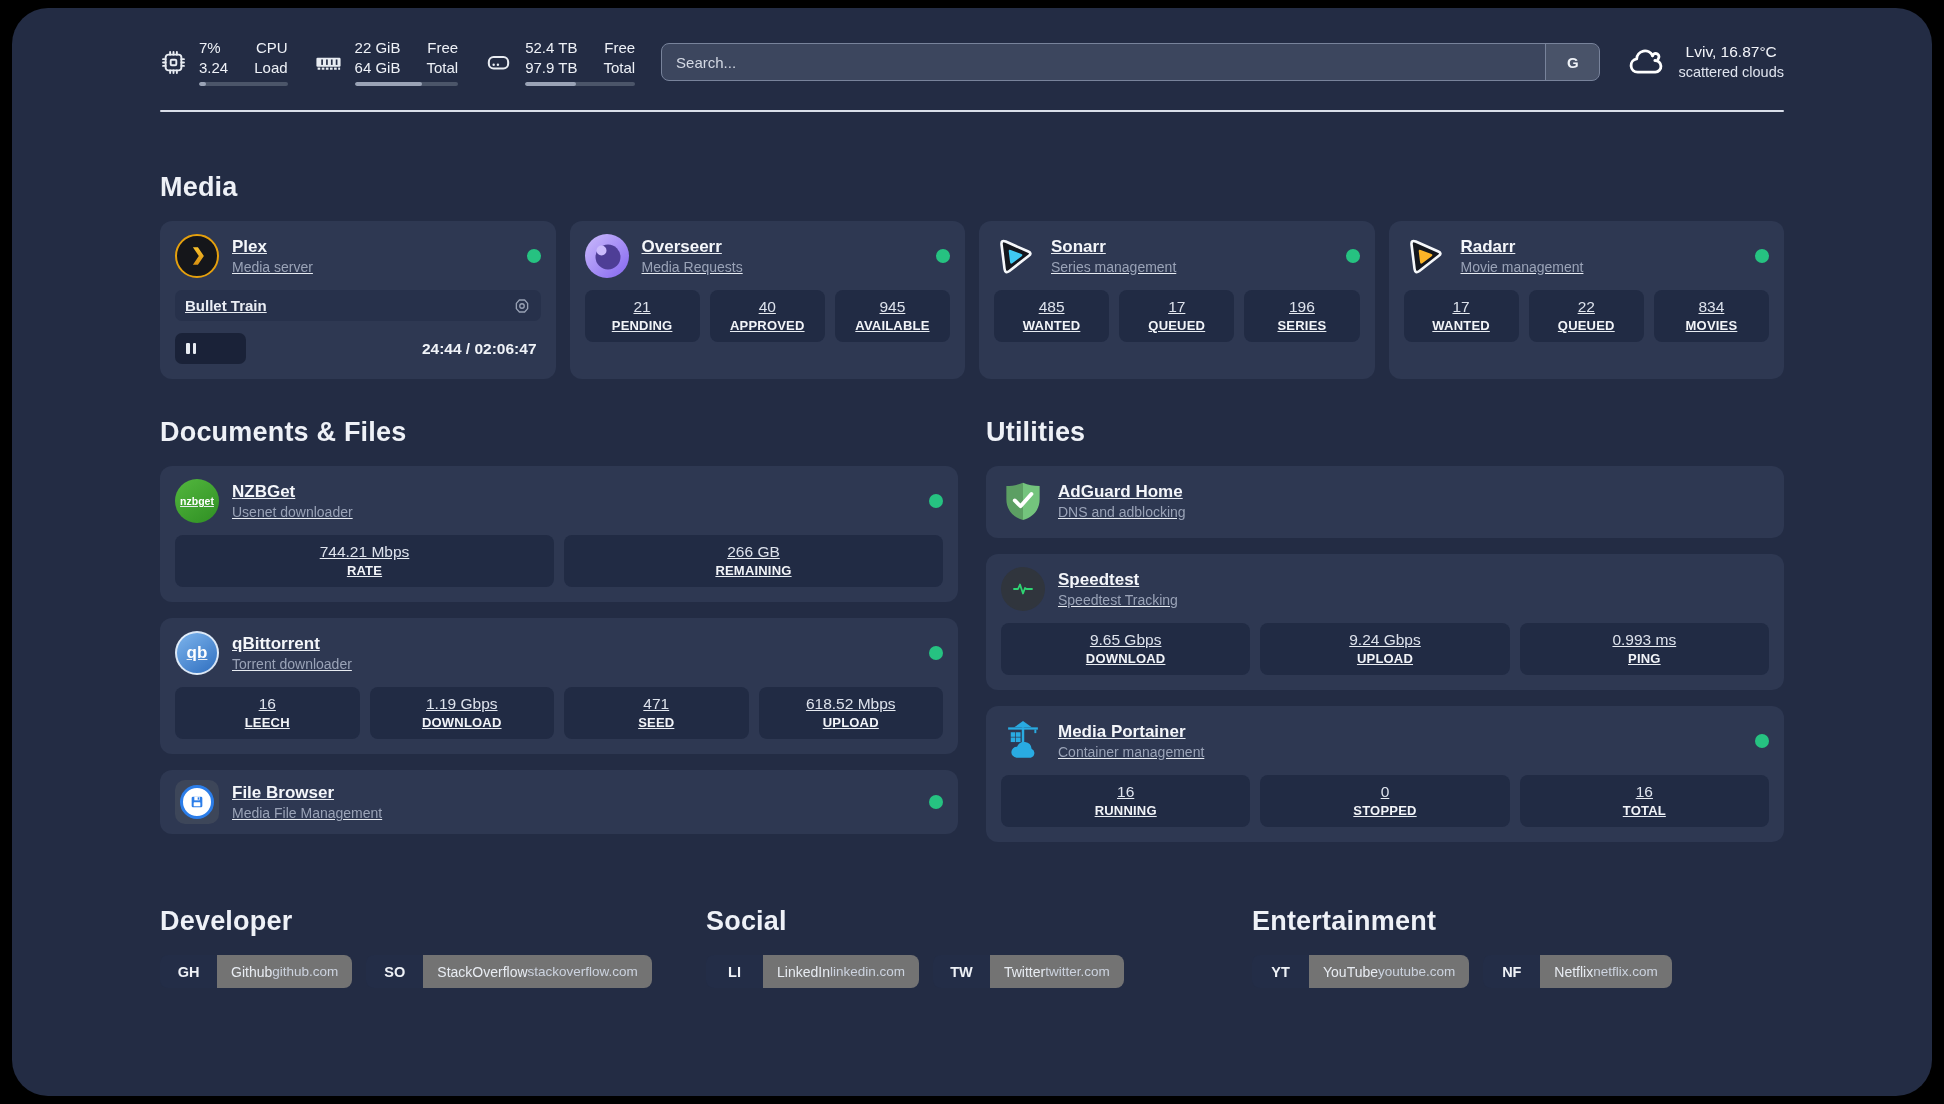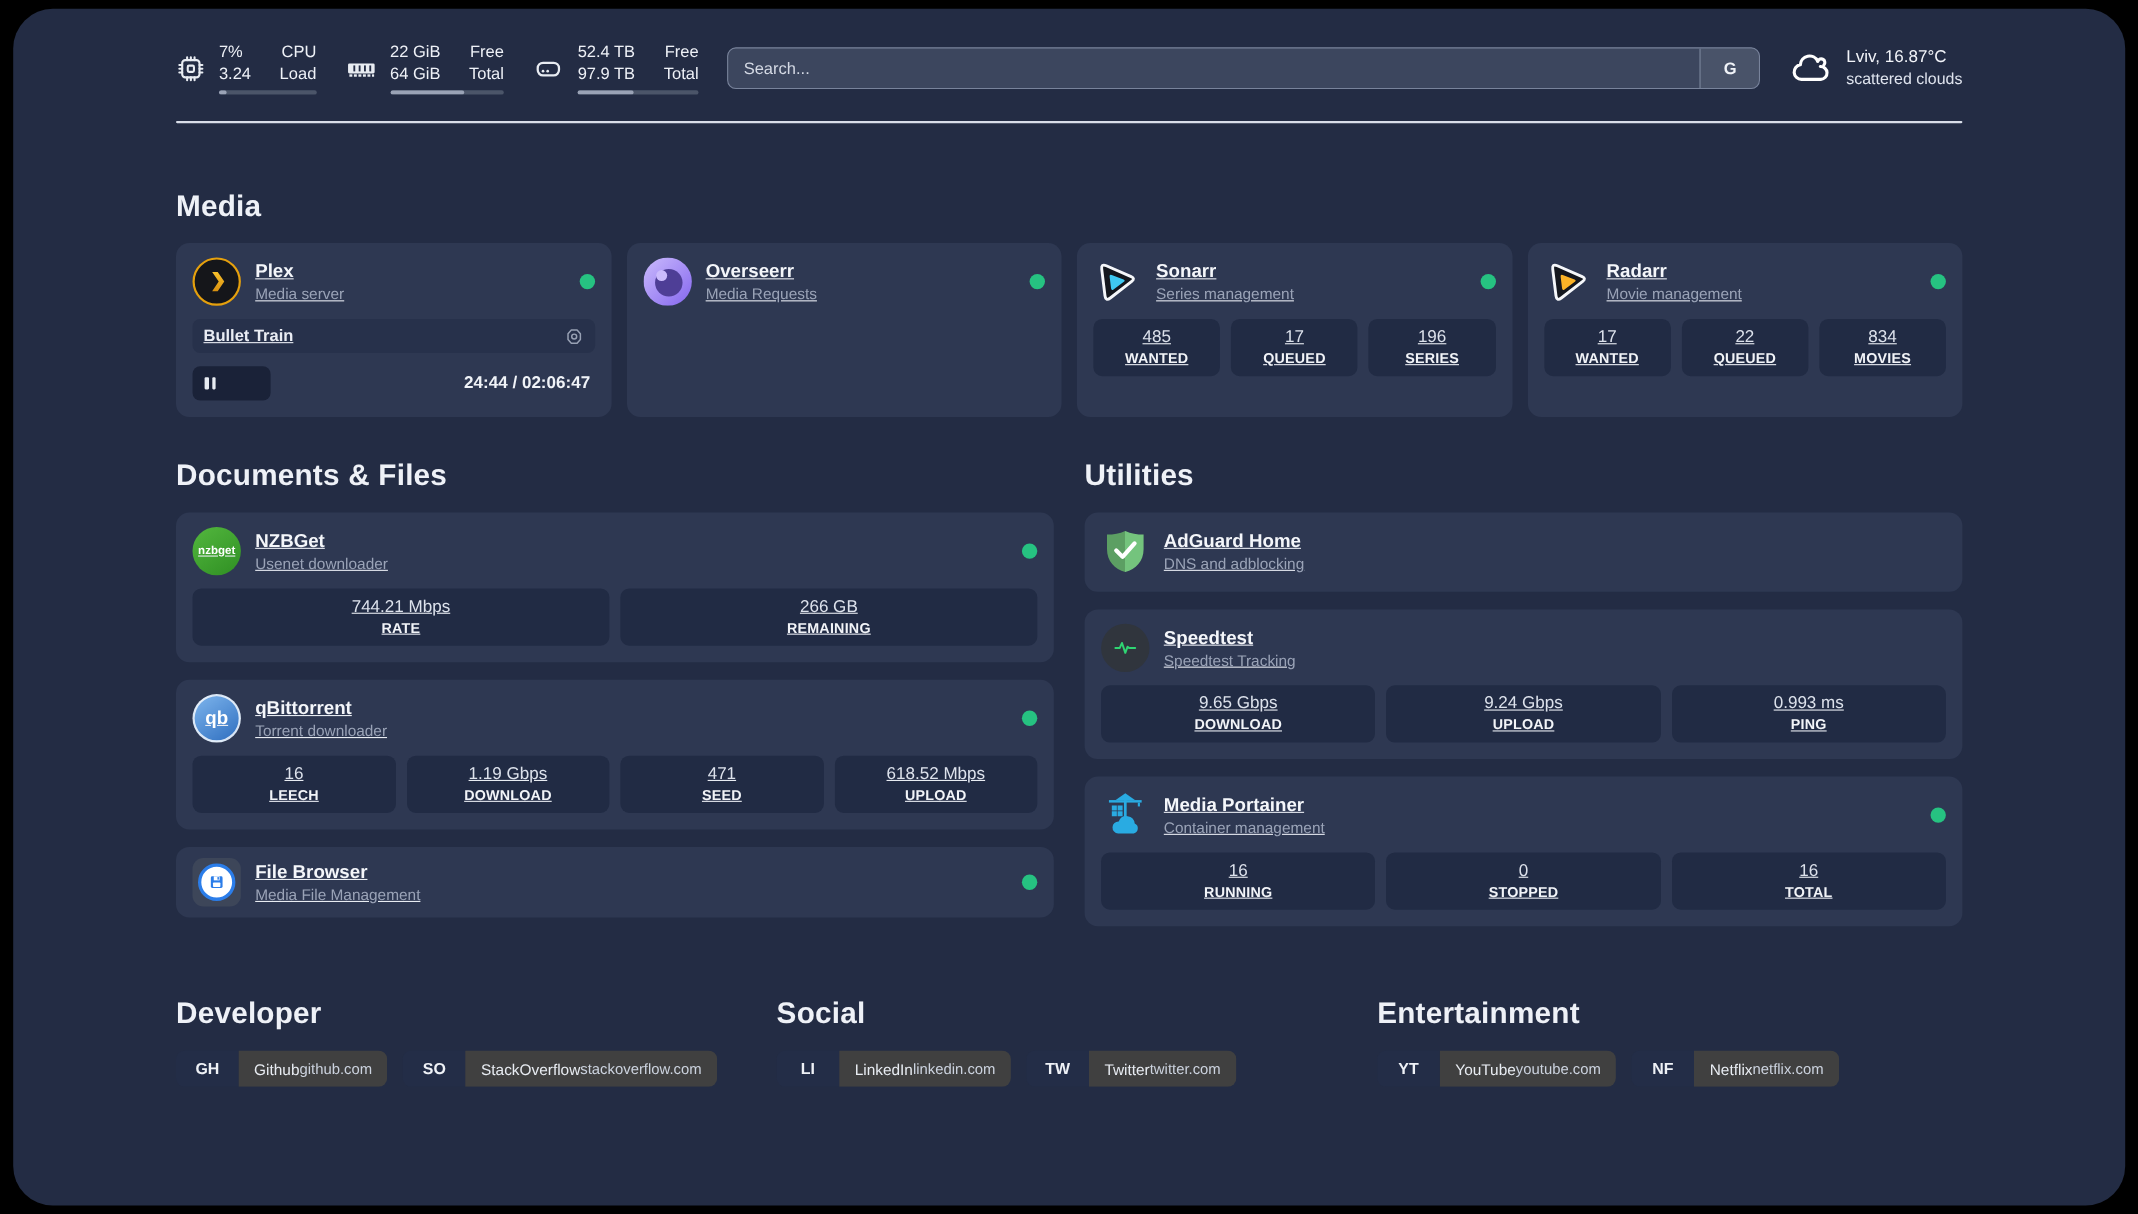--- a/index.html
+++ b/index.html
@@ -28,21 +28,21 @@
     flex:1; background:transparent; border:none; outline:none;
     color:#eef1f7; font-size:15px; padding:0 14px; font-family:"Liberation Sans", sans-serif;
   }
   .searchbox input::placeholder { color:#d4d9e4; opacity:1; }
   .search-engine {
     width:54px; display:flex; align-items:center; justify-content:center;
     border-left:1px solid #78839b; background:rgba(255,255,255,.07);
     font-size:15px; font-weight:700; color:#f0f3f8; cursor:pointer;
   }
   .weather { display:flex; align-items:center; gap:12px; }
-  .weather-text { display:flex; flex-direction:column; line-height:1.35; }
+  .weather-text { display:flex; flex-direction:column; line-height:1.35;text-align:center; }
   .weather-loc { font-size:15.5px; color:#f2f4f9; }
   .weather-cond { font-size:14.5px; color:#dfe4ee; }
   .divider { height:2px; background:#d9dee9; border-radius:1px; margin:24px 148px 0; }
 
   
   h2.section-title { font-size:27px; font-weight:600; color:#eef1f7; letter-spacing:.2px; }
   .media-section { margin-top:60px; }
   .media-grid { display:grid; grid-template-columns:repeat(4,1fr); gap:14px; margin-top:18px; }
   .two-col { display:grid; grid-template-columns:1fr 1fr; gap:28px; margin-top:38px; }
   .col-stack { display:flex; flex-direction:column; gap:16px; margin-top:18px; }
@@ -94,21 +94,21 @@
 
   
   .bookmarks { display:grid; grid-template-columns:1fr 1fr 1fr; gap:14px; margin-top:64px; }
   .bm-list { display:flex; flex-direction:row; gap:14px; margin-top:18px; }
   .bm-row { display:flex; height:33px; border-radius:8px; overflow:hidden; cursor:pointer; }
   .bm-abbr {
     width:57px; flex:none; background:#232d47; display:flex; align-items:center; justify-content:center;
     font-size:14.5px; font-weight:700; color:#eef1f6;
   }
   .bm-main {
-    flex:1; background:#404040; display:flex; align-items:center; justify-content:space-between;
+    flex:1; background:#737373; display:flex; align-items:center; justify-content:space-between;
     padding:0 14px;
   }
   .bm-name { font-size:14px; color:#e8ecf2; }
   .bm-url { font-size:13.5px; color:#ccd3df; }
 </style>
 </head>
 <body>
 
 <div class="screen">
 
@@ -267,20 +267,34 @@
                 <circle cx="23" cy="23" r="12.5" fill="#4e3e96"></circle>
                 <circle cx="16.5" cy="16.5" r="5" fill="#cbbbfc"></circle>
               </svg>
             </div>
             <div class="app-texts">
               <span class="app-name">Overseerr</span>
               <span class="app-desc">Media Requests</span>
             </div>
             <span class="status-dot"></span>
           </div>
+          <div class="stats-row">
+            <div class="stat-tile">
+              <span class="stat-value">21</span>
+                <span class="stat-label">PENDING</span>
+            </div>
+            <div class="stat-tile">
+              <span class="stat-value">40</span>
+                <span class="stat-label">APPROVED</span>
+            </div>
+            <div class="stat-tile">
+              <span class="stat-value">945</span>
+                <span class="stat-label">AVAILABLE</span>
+            </div>
+          </div>
         </div>
 
         <div class="card">
           <div class="app-header">
             <div class="app-icon tilt">
               <svg width="42" height="42" viewBox="0 0 24 24">
                 <path d="M7.2 3.1 19.3 10.3q2.1 1.25 0 2.5L7.2 20q-2.6 1.5-2.6-1.5V4.6q0-3 2.6-1.5Z" fill="#14171e" stroke="#f5f7fa" stroke-width="1.5"></path>
                 <path d="M9.4 8.2 15.2 11.3q1 .6 0 1.2L9.4 15.8q-1.2.65-1.2-.8V9q0-1.45 1.2-.8Z" fill="#3fc9f2"></path>
               </svg>
             </div>

